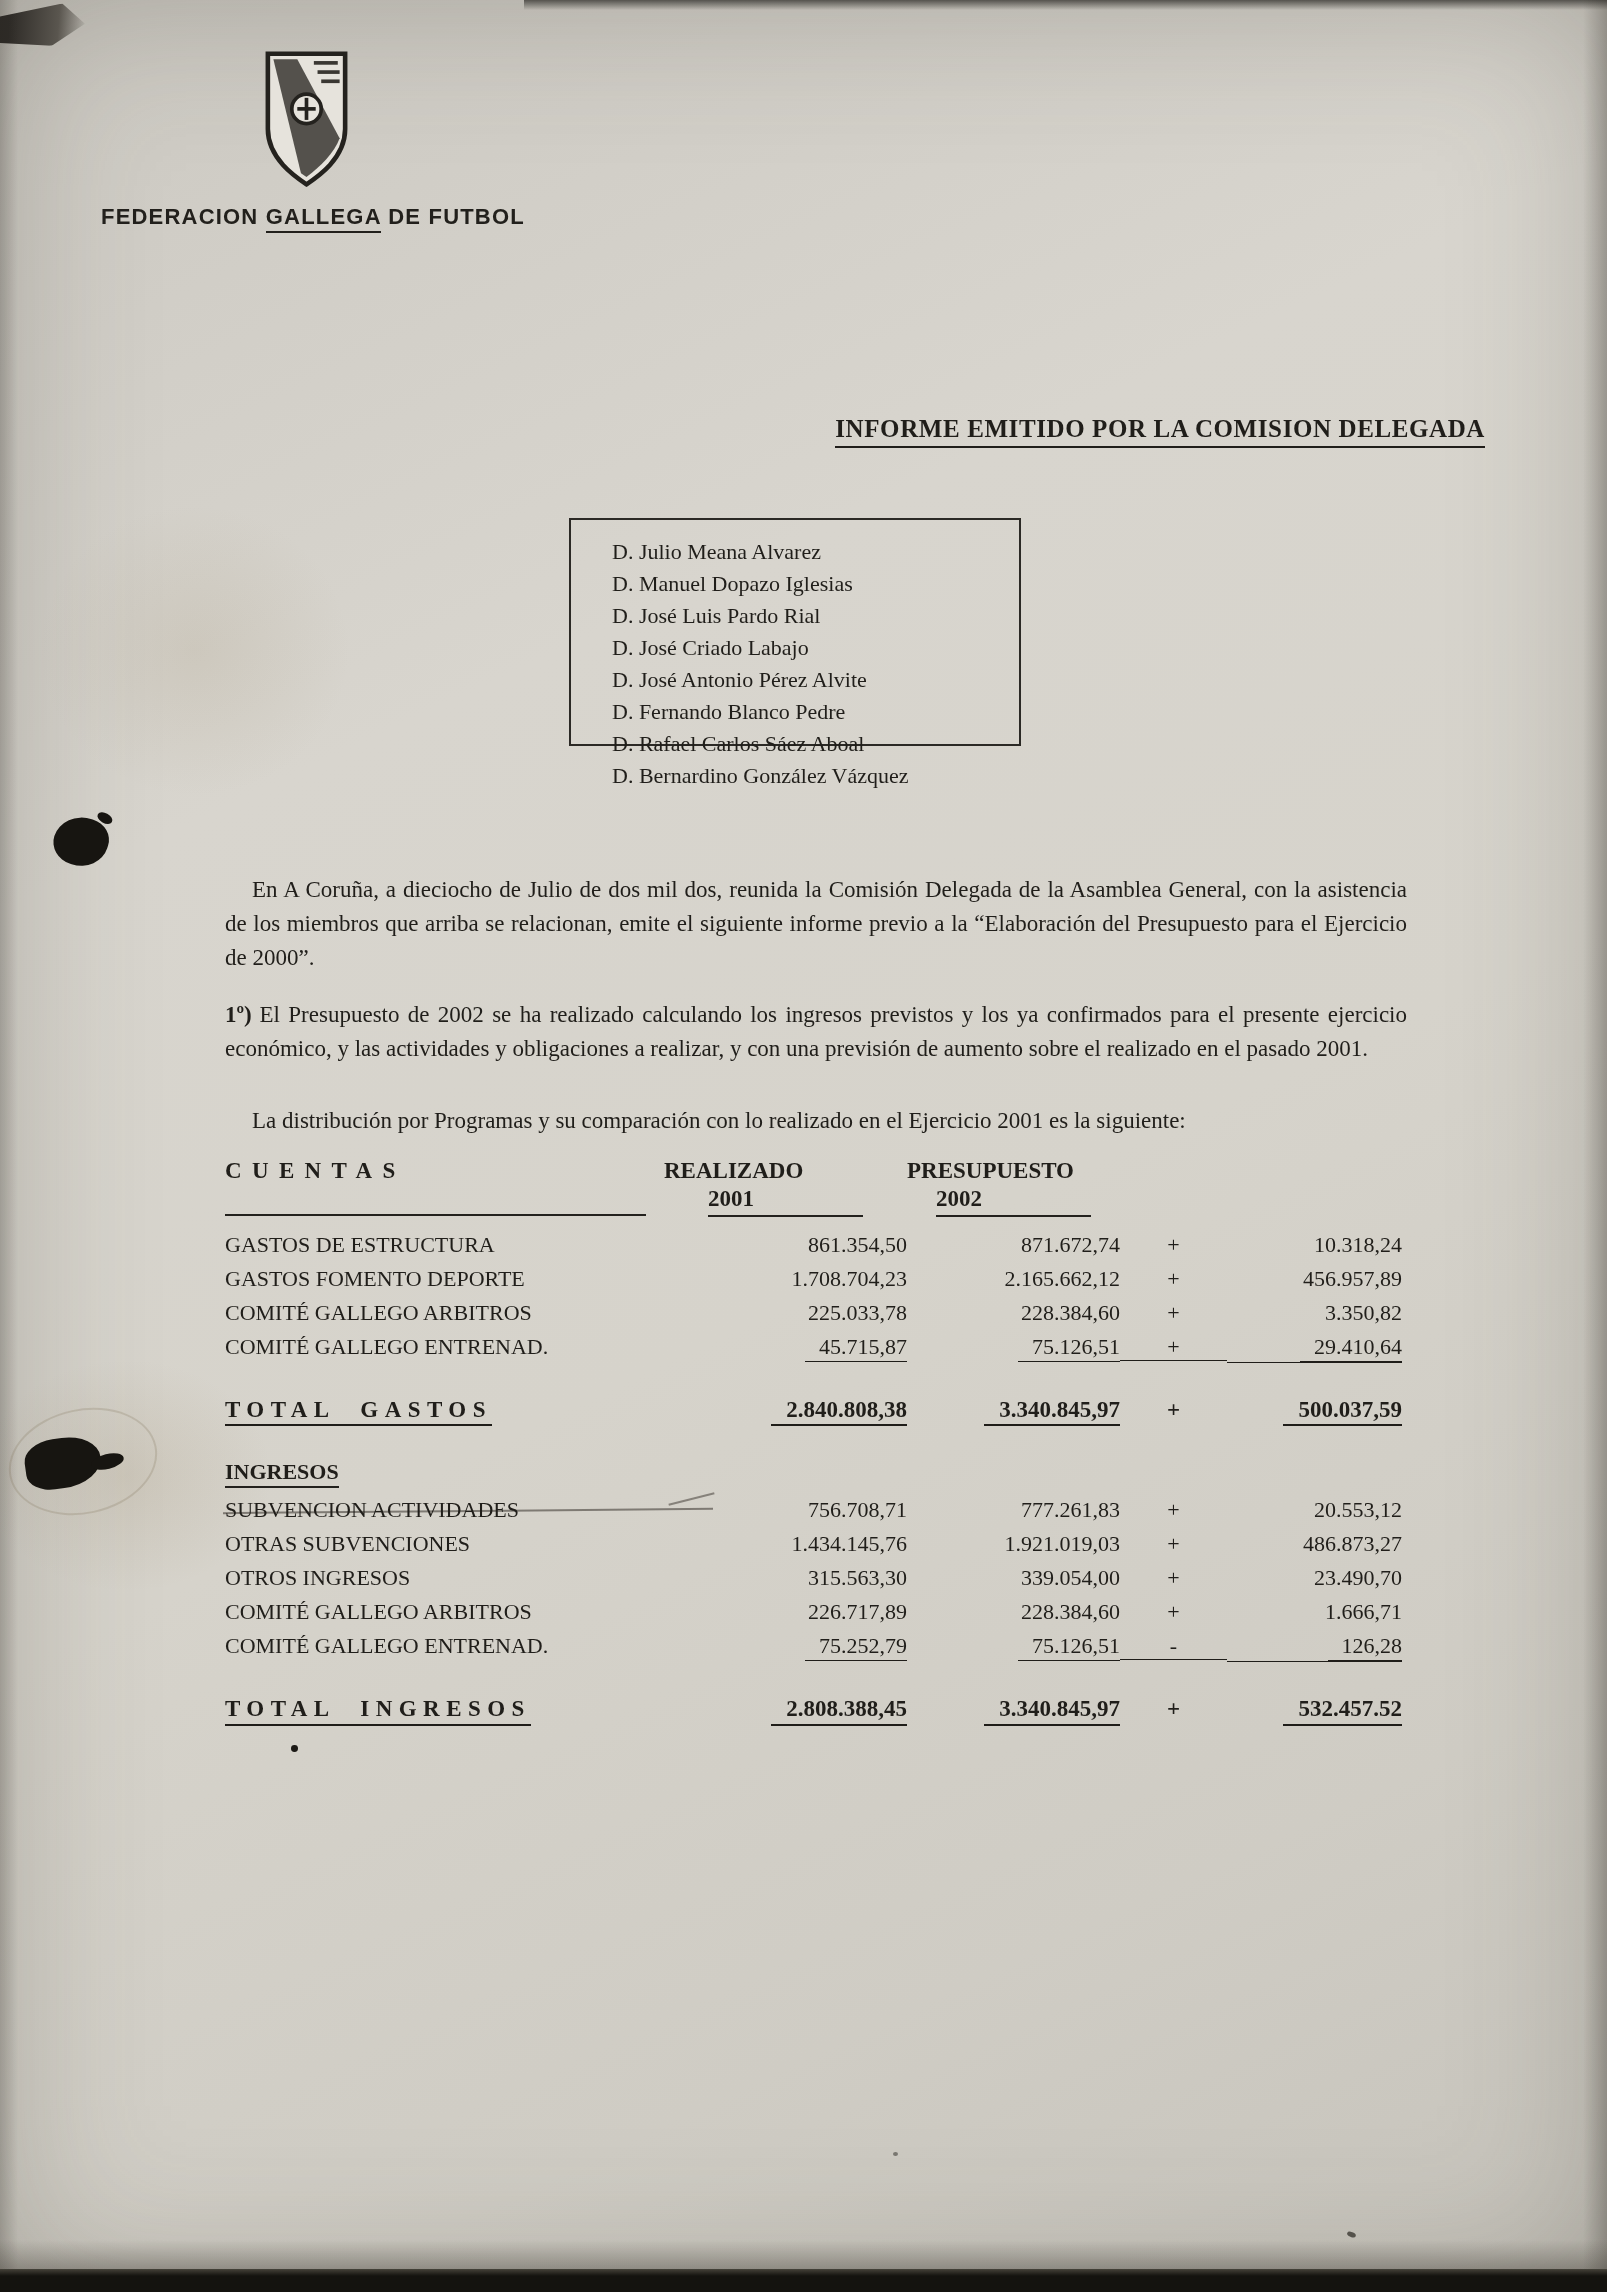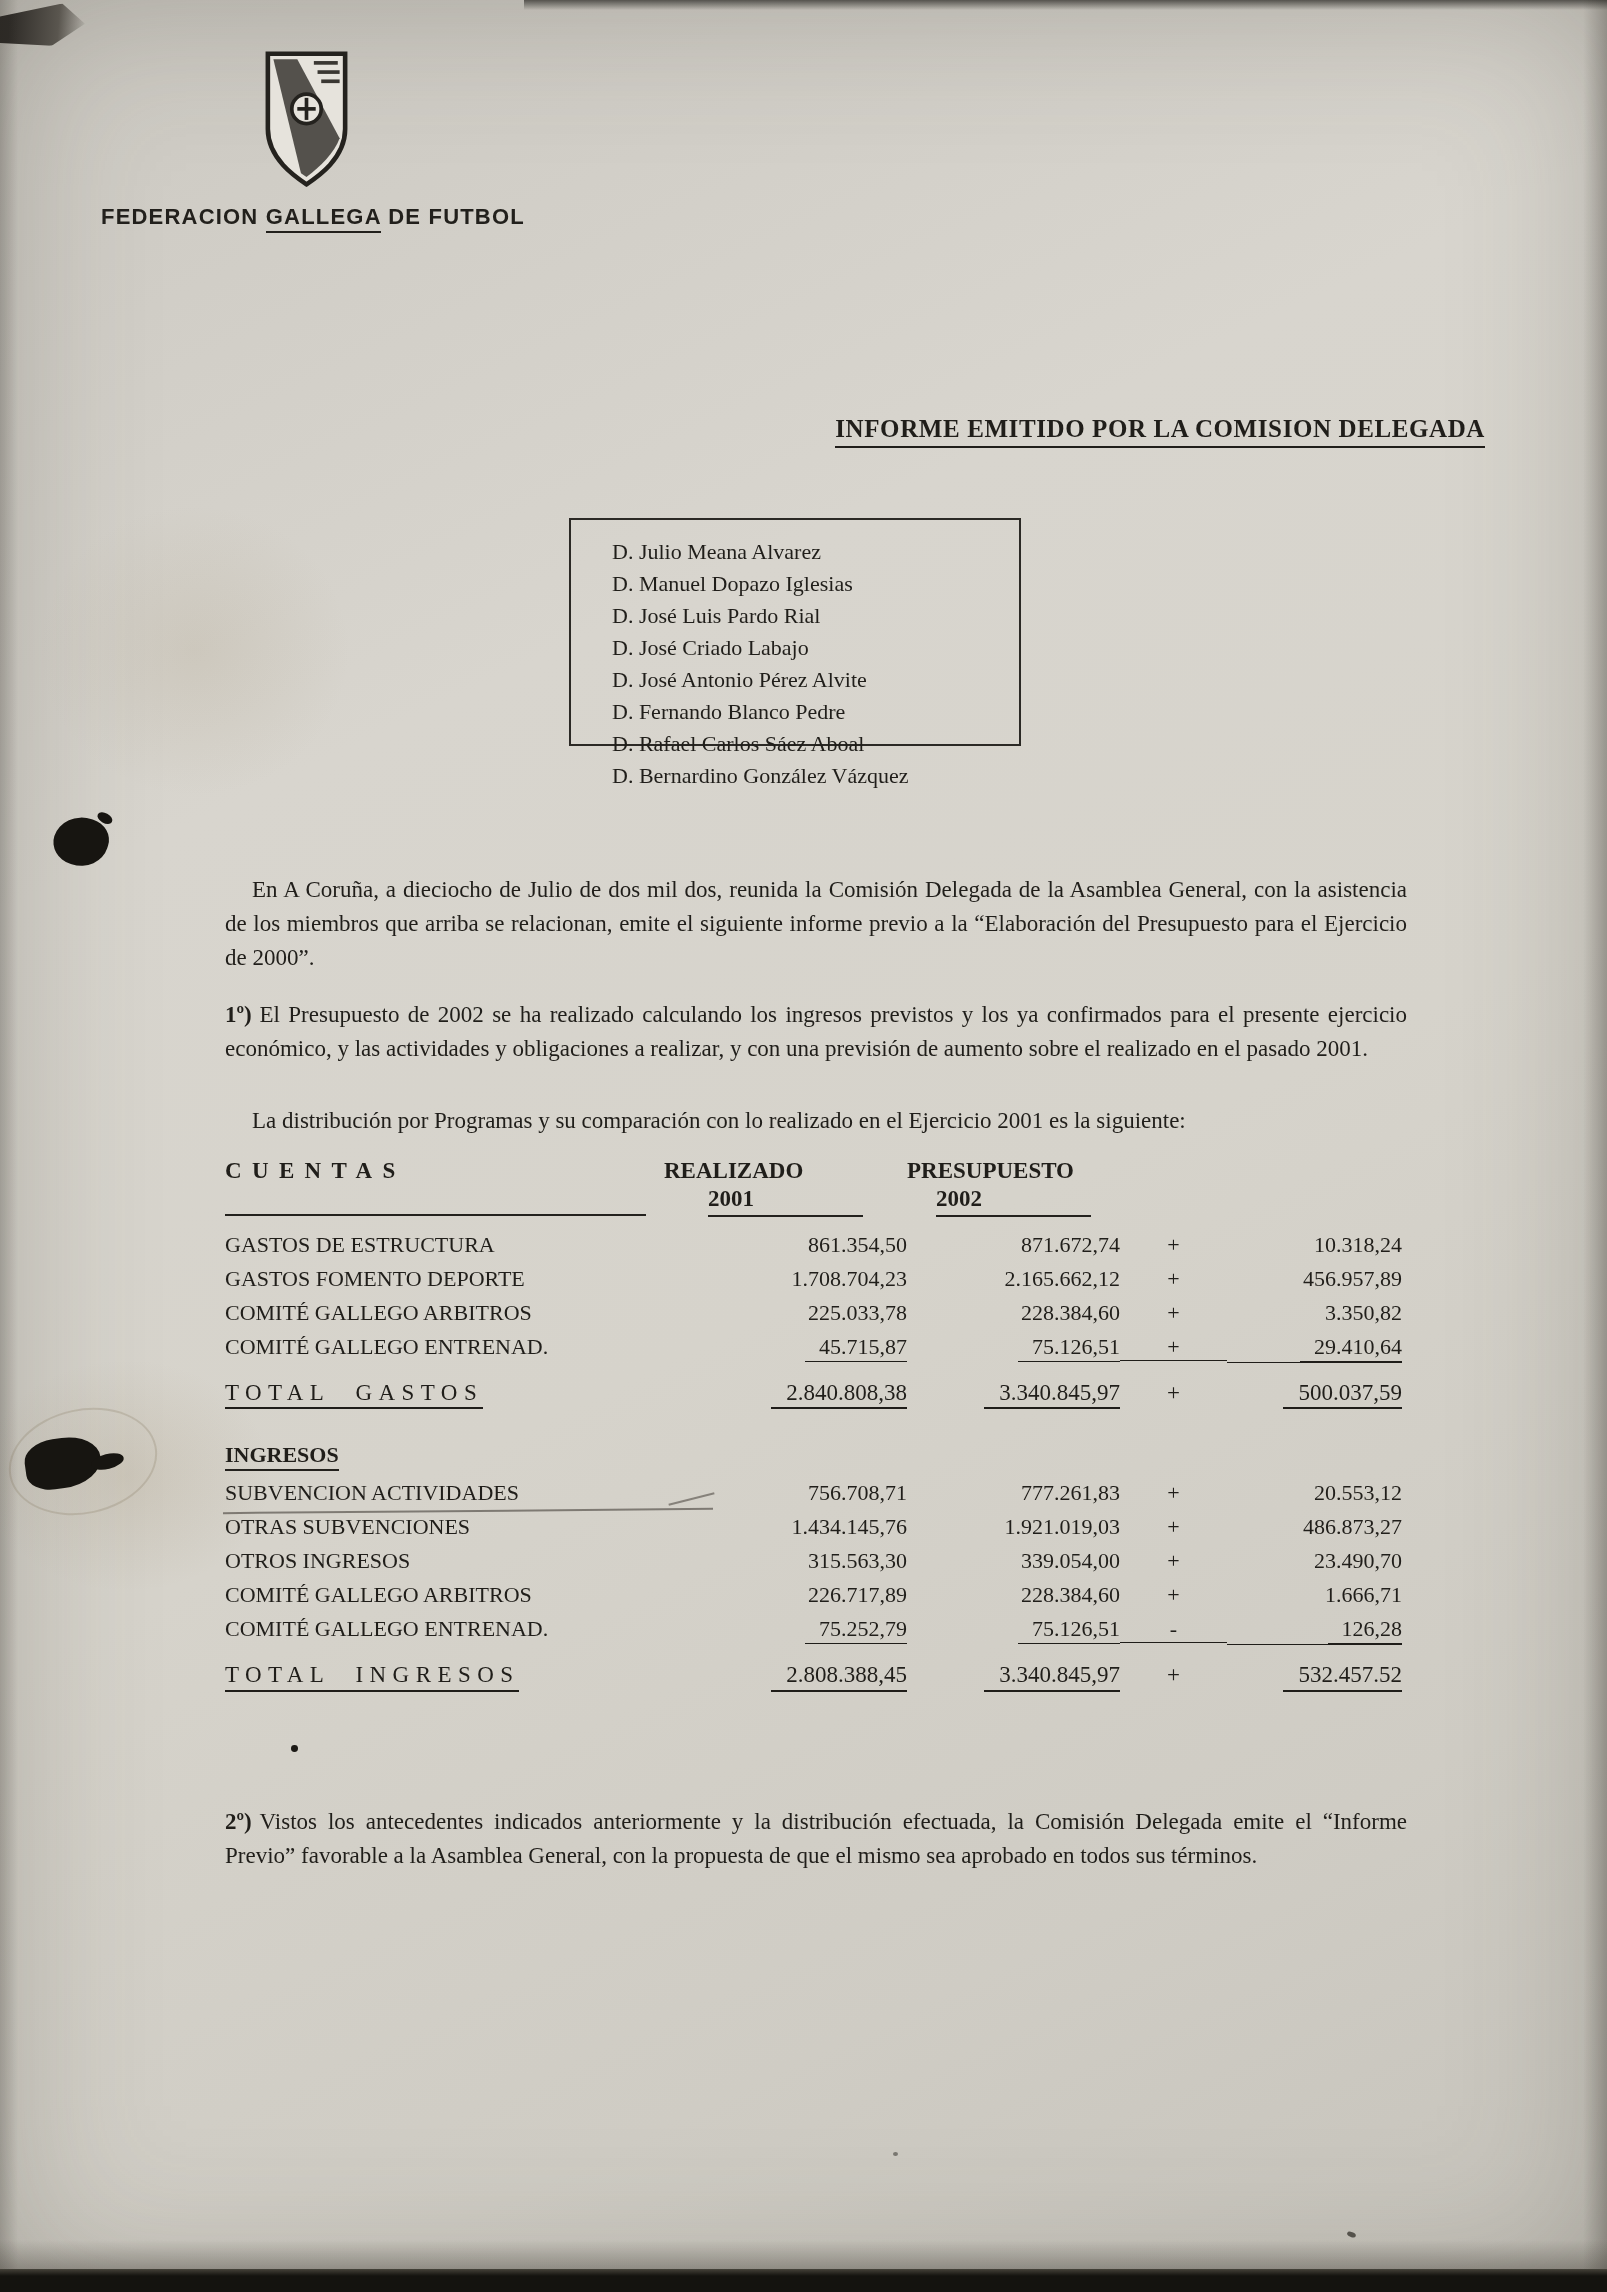--- a/index.html
+++ b/index.html
@@ -78,21 +78,21 @@
   .th-col{}
   .th-col .yr{display:block;width:155px;margin:1.9px auto 0;border-bottom:2.4px solid #23211d;padding-bottom:2.9px;}
   .th-diff{grid-column:4 / 6;text-align:center;border-bottom:2.4px solid #23211d;height:58px;box-sizing:border-box;align-self:stretch;}
   .section-label{font-weight:700;margin-top:39px;}
   .section-label span{border-bottom:2.4px solid #23211d;padding-bottom:1.9px;}
   .rows{margin-top:11.6px;}
   .trow.data{height:34px;}
   .cell-num .inner{display:inline-block;}
   .trow.last .cell-num .inner{border-bottom:1.9px solid #1f1d19;padding-bottom:1px;padding-left:13.6px;}
   .trow.last .cell-diffu{border-bottom:1.9px solid #1f1d19;}
-  .total-row{font-weight:400;margin-top:12px;font-size:23px;}
+  .total-row{font-weight:700;margin-top:29px;font-size:23px;}
   .total-row .tlabel{letter-spacing:0.28em;word-spacing:0.6em;border-bottom:2.4px solid #1f1d19;padding-bottom:1.9px;display:inline-block;}
   .total-row .cell-num .inner{border-bottom:2.4px solid #1f1d19;padding-bottom:1.9px;padding-left:15.5px;display:inline-block;}
   .ingresos-gap{margin-top:33px;}
 </style>
 </head>
 <body>
 
 <div class="page">
 
   <div class="artifact top-band"></div>
@@ -249,19 +249,18 @@
     <div class="trow total-row">
       <div><span class="tlabel">TOTAL INGRESOS</span></div>
       <div class="cell-num"><span class="inner">2.808.388,45</span></div>
       <div class="cell-num"><span class="inner">3.340.845,97</span></div>
       <div class="cell-sign">+</div>
       <div class="cell-num"><span class="inner">532.457.52</span></div>
     </div>
 
   </div>
 
-  <p class="para p-2"><b class="pnum">2º)</b><span>Vistos los antecedentes indicados anteriormente y la distribución efectuada, la Comisión Delegada emite el “Informe Previo” favorable a la Asamblea General, con la propuesta de que el mismo sea aprobado en todos sus términos.</span></p>
 
   <div class="artifact bottom-fade"></div>
   <div class="artifact bottom-strip"></div>
 
 </div>
 
 
 </body></html>

